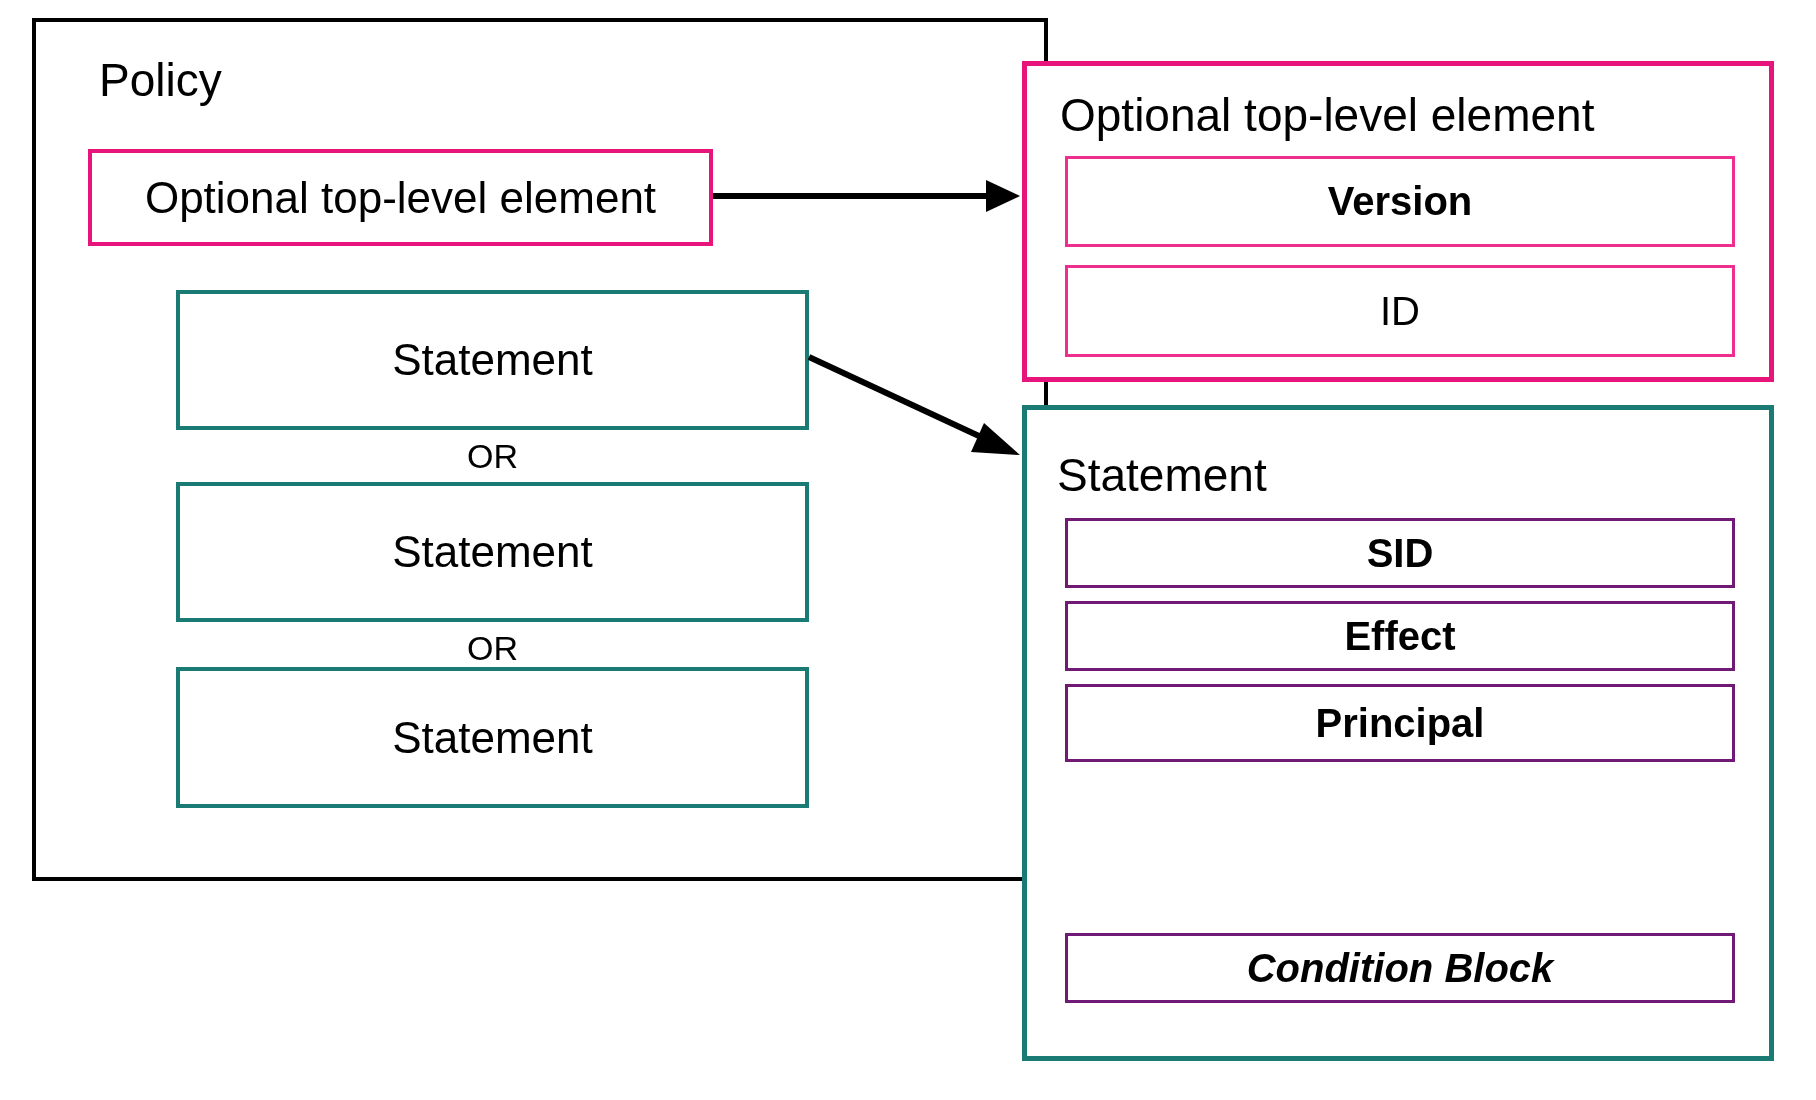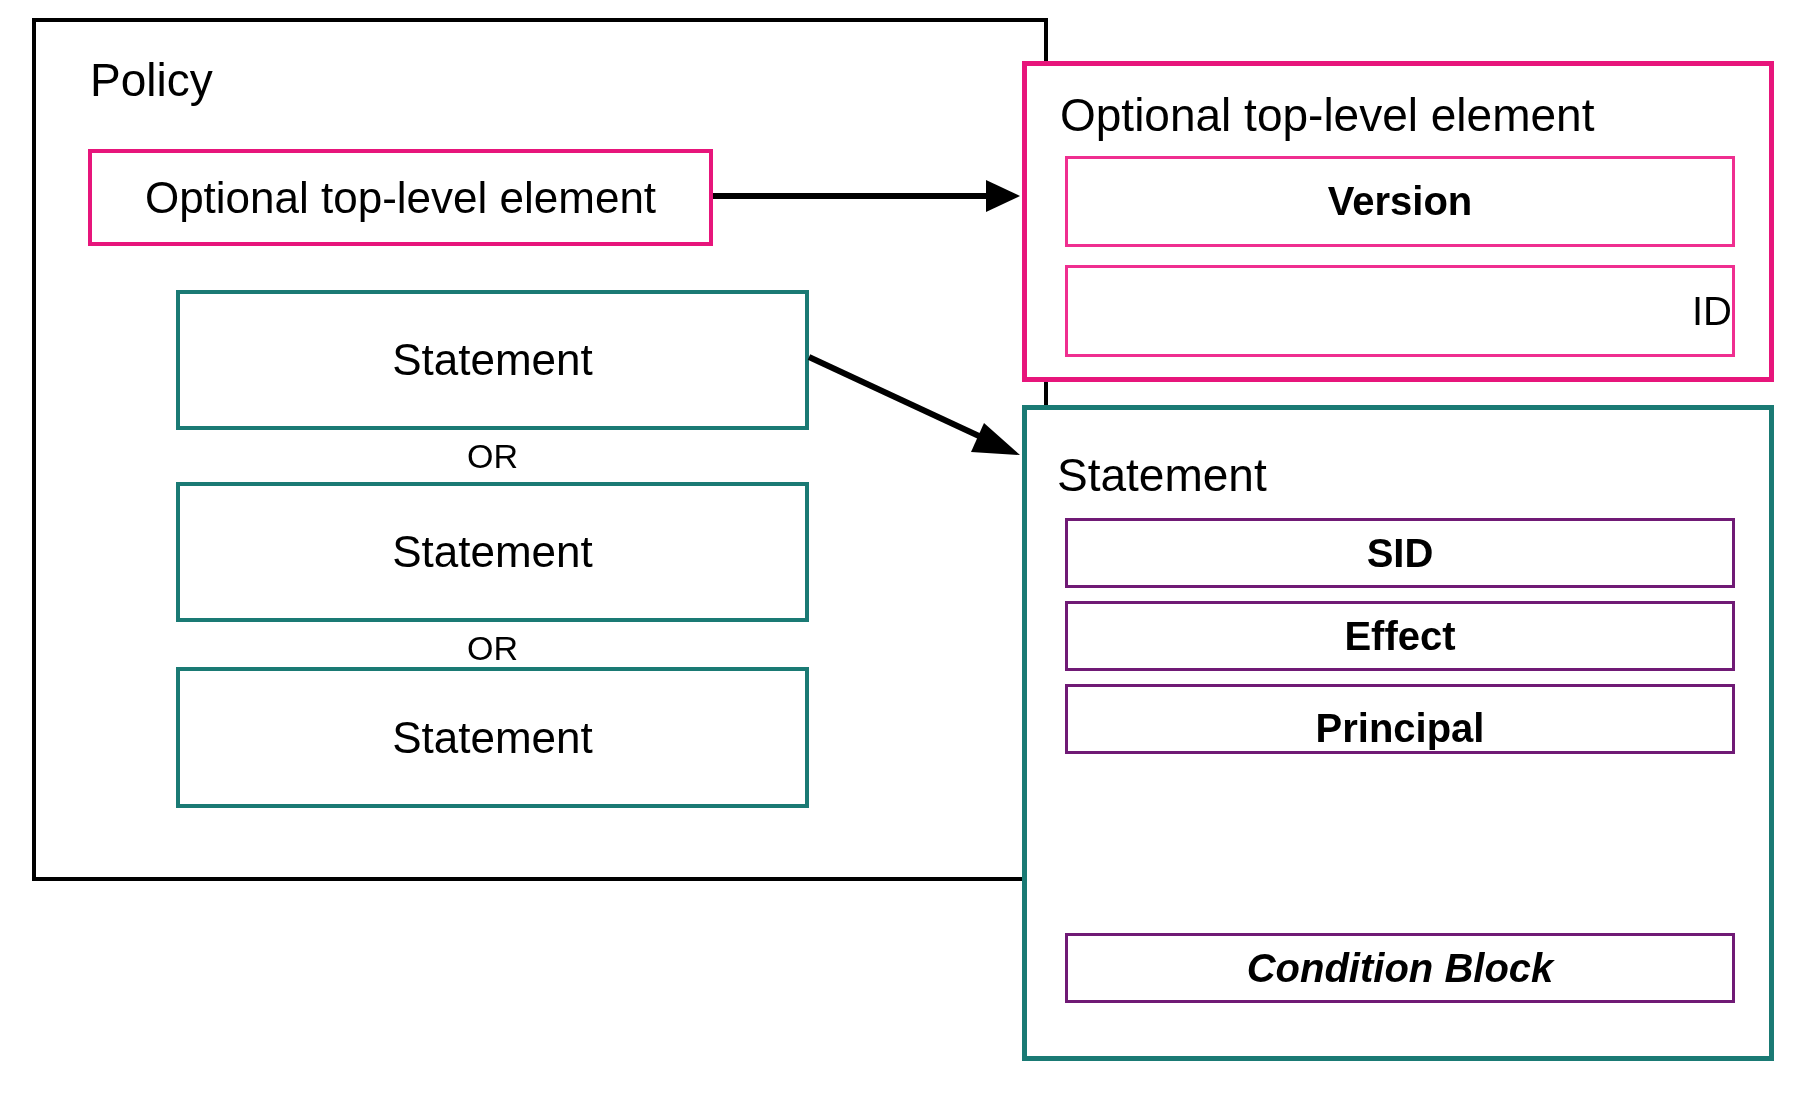--- a/index.html
+++ b/index.html
@@ -19,21 +19,21 @@
     position:absolute;
     left:32px;top:18px;
     width:1016px;height:863px;
     border:4px solid #000;
     background:#ffffff;
     box-sizing:border-box;
     z-index:1;
   }
   .policy-title{
     position:absolute;
-    left:90px;top:55px;
+    left:99px;top:55px;
     font-size:46px;
     line-height:1.1;
     color:#000;
     z-index:2;
   }
   
   .label-box{
     position:absolute;
     box-sizing:border-box;
     display:flex;
@@ -103,25 +103,25 @@
     align-items:center;
     justify-content:center;
     background:#ffffff;
     font-size:40px;
   }
   .inner-pink{border:3px solid #ef2f90;}
   .inner-green{border:3px solid #701a75;}
   .bold{font-weight:bold;}
 
   .version-box{top:90px;height:91px;}
-  .id-box{top:199px;height:92px;justify-content:flex-end;}
+  .id-box{top:199px;height:92px;}
 
   .sid-box{top:108px;height:70px;}
   .effect-box{top:191px;height:70px;}
-  .principal-box{top:274px;height:70px;align-items:flex-end;}
+  .principal-box{top:274px;height:78px;}
   .action-box{top:357px;height:70px;}
   .resource-box{top:440px;height:70px;}
   .condition-box{top:523px;height:70px;font-style:italic;}
 </style>
 </head>
 <body>
 
 <div class="canvas">
 
   <div class="policy-box"></div>

